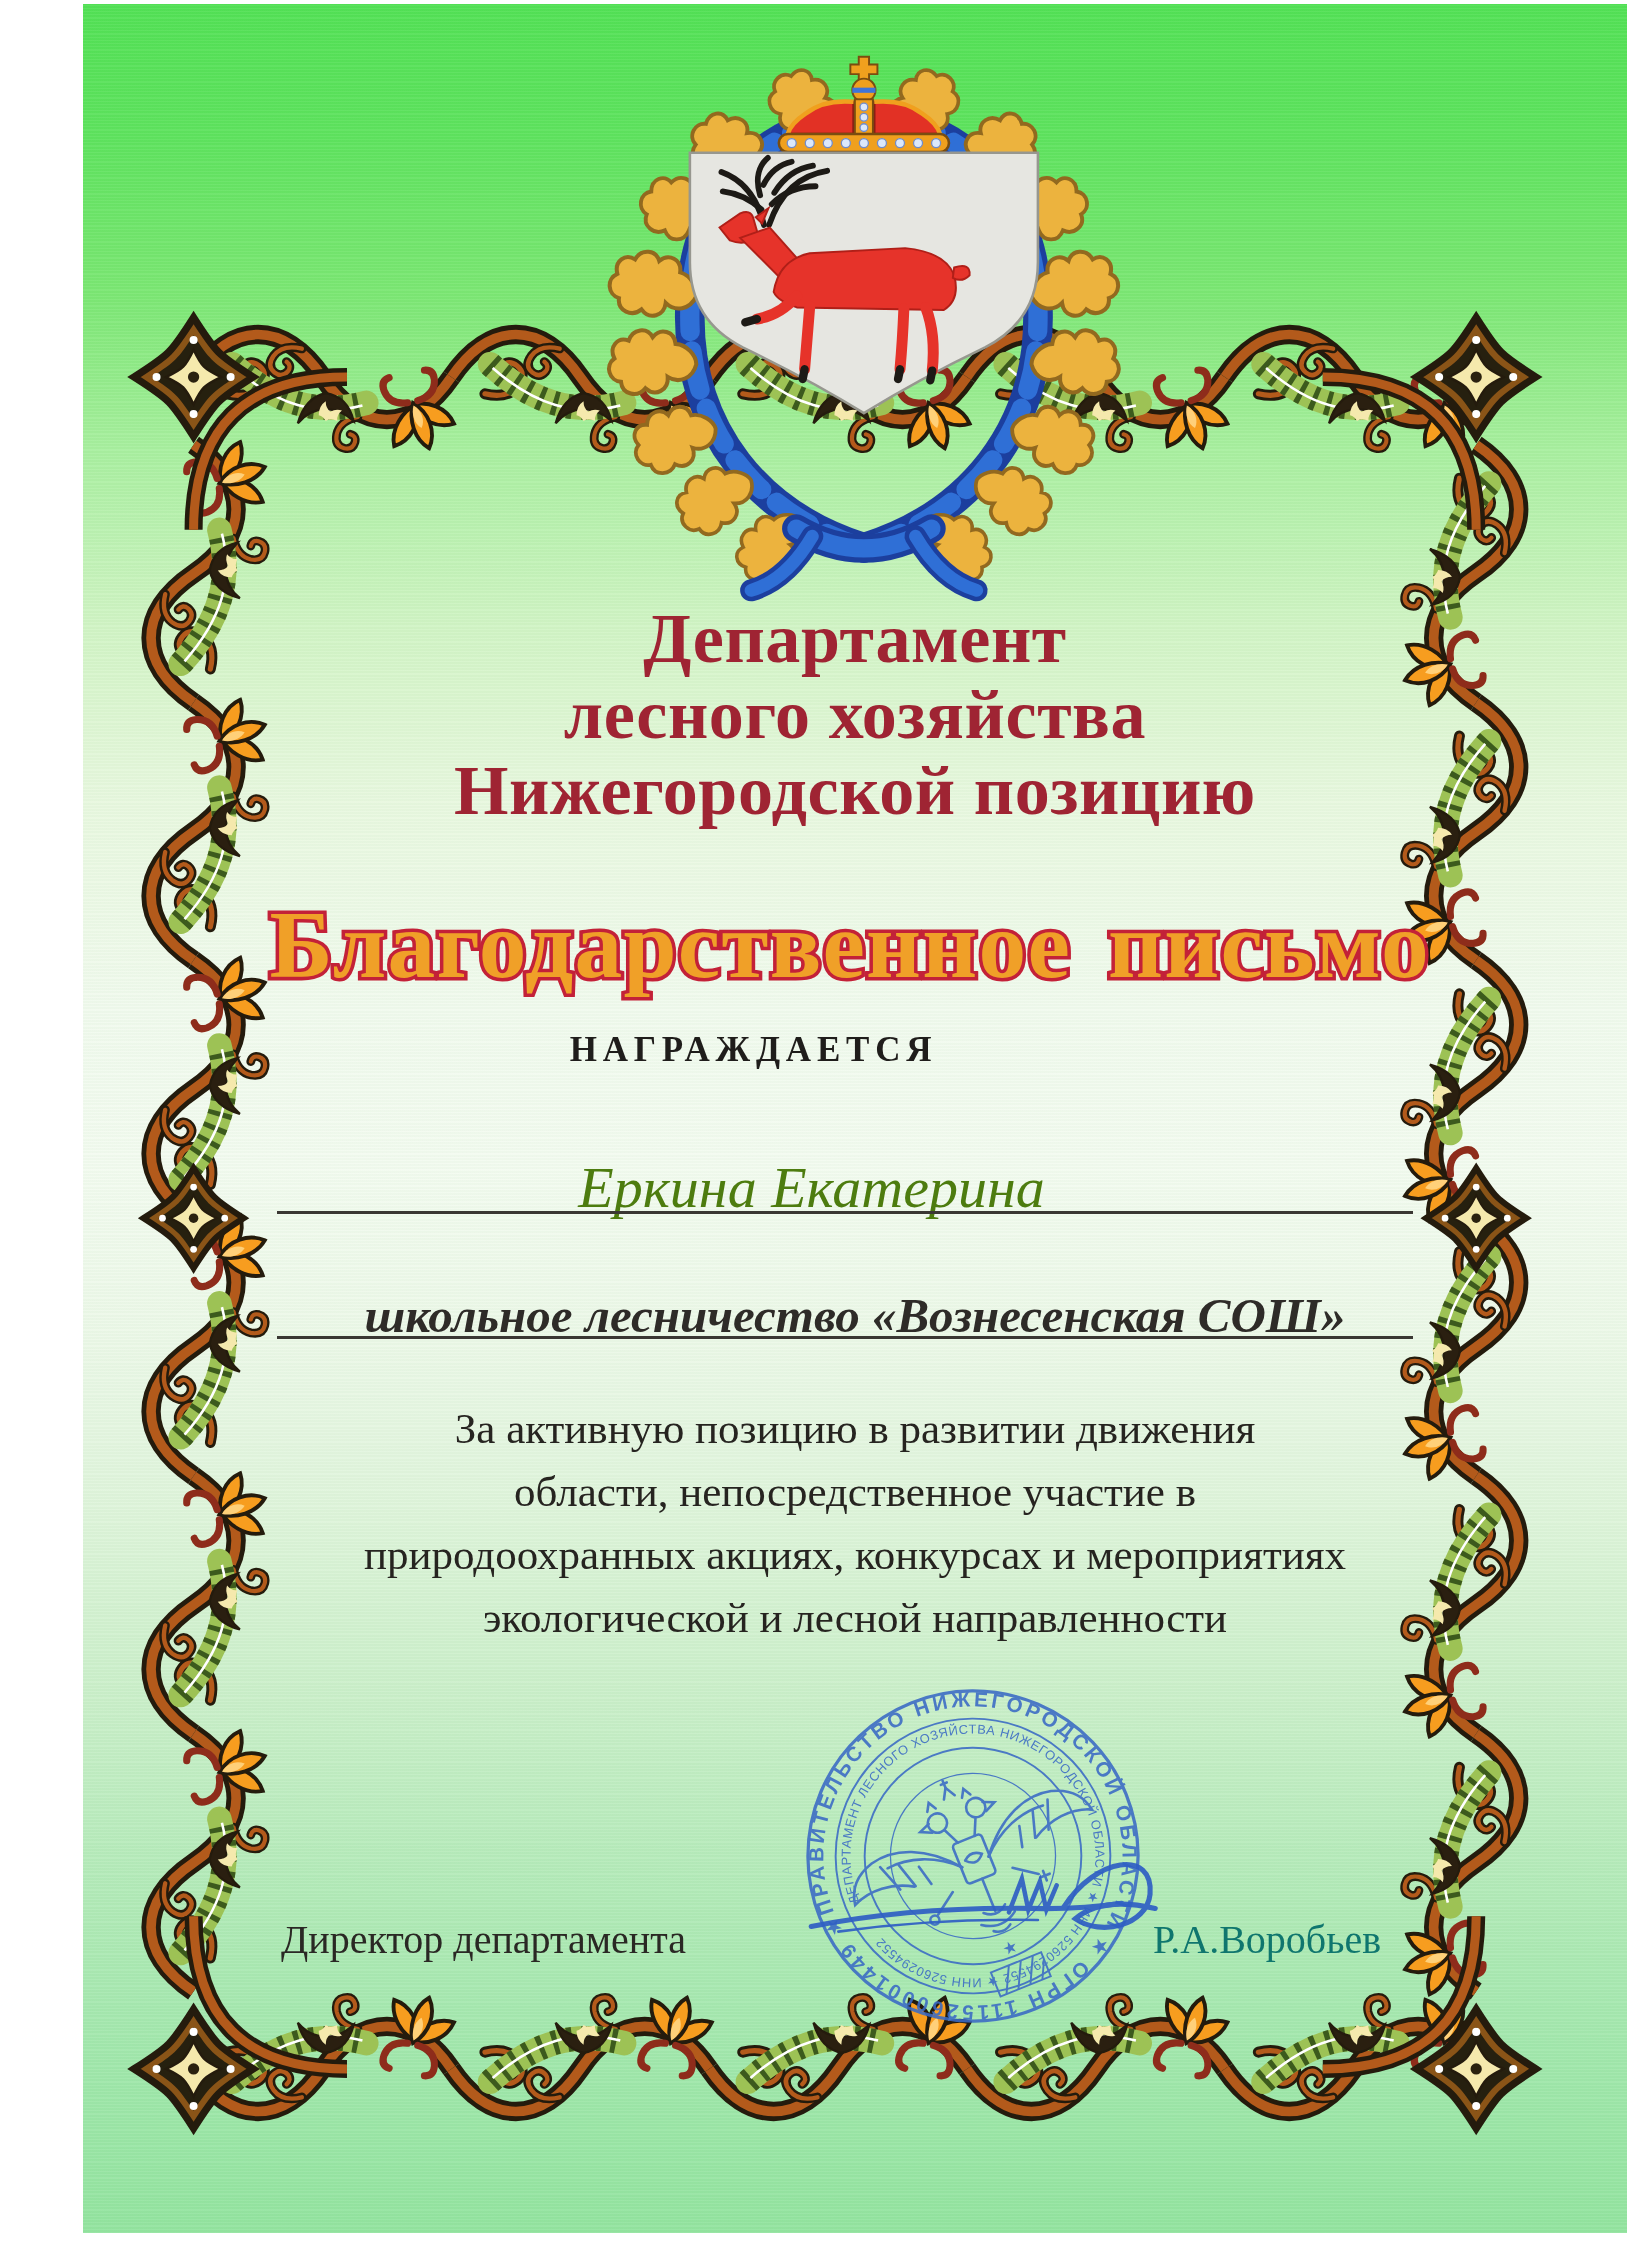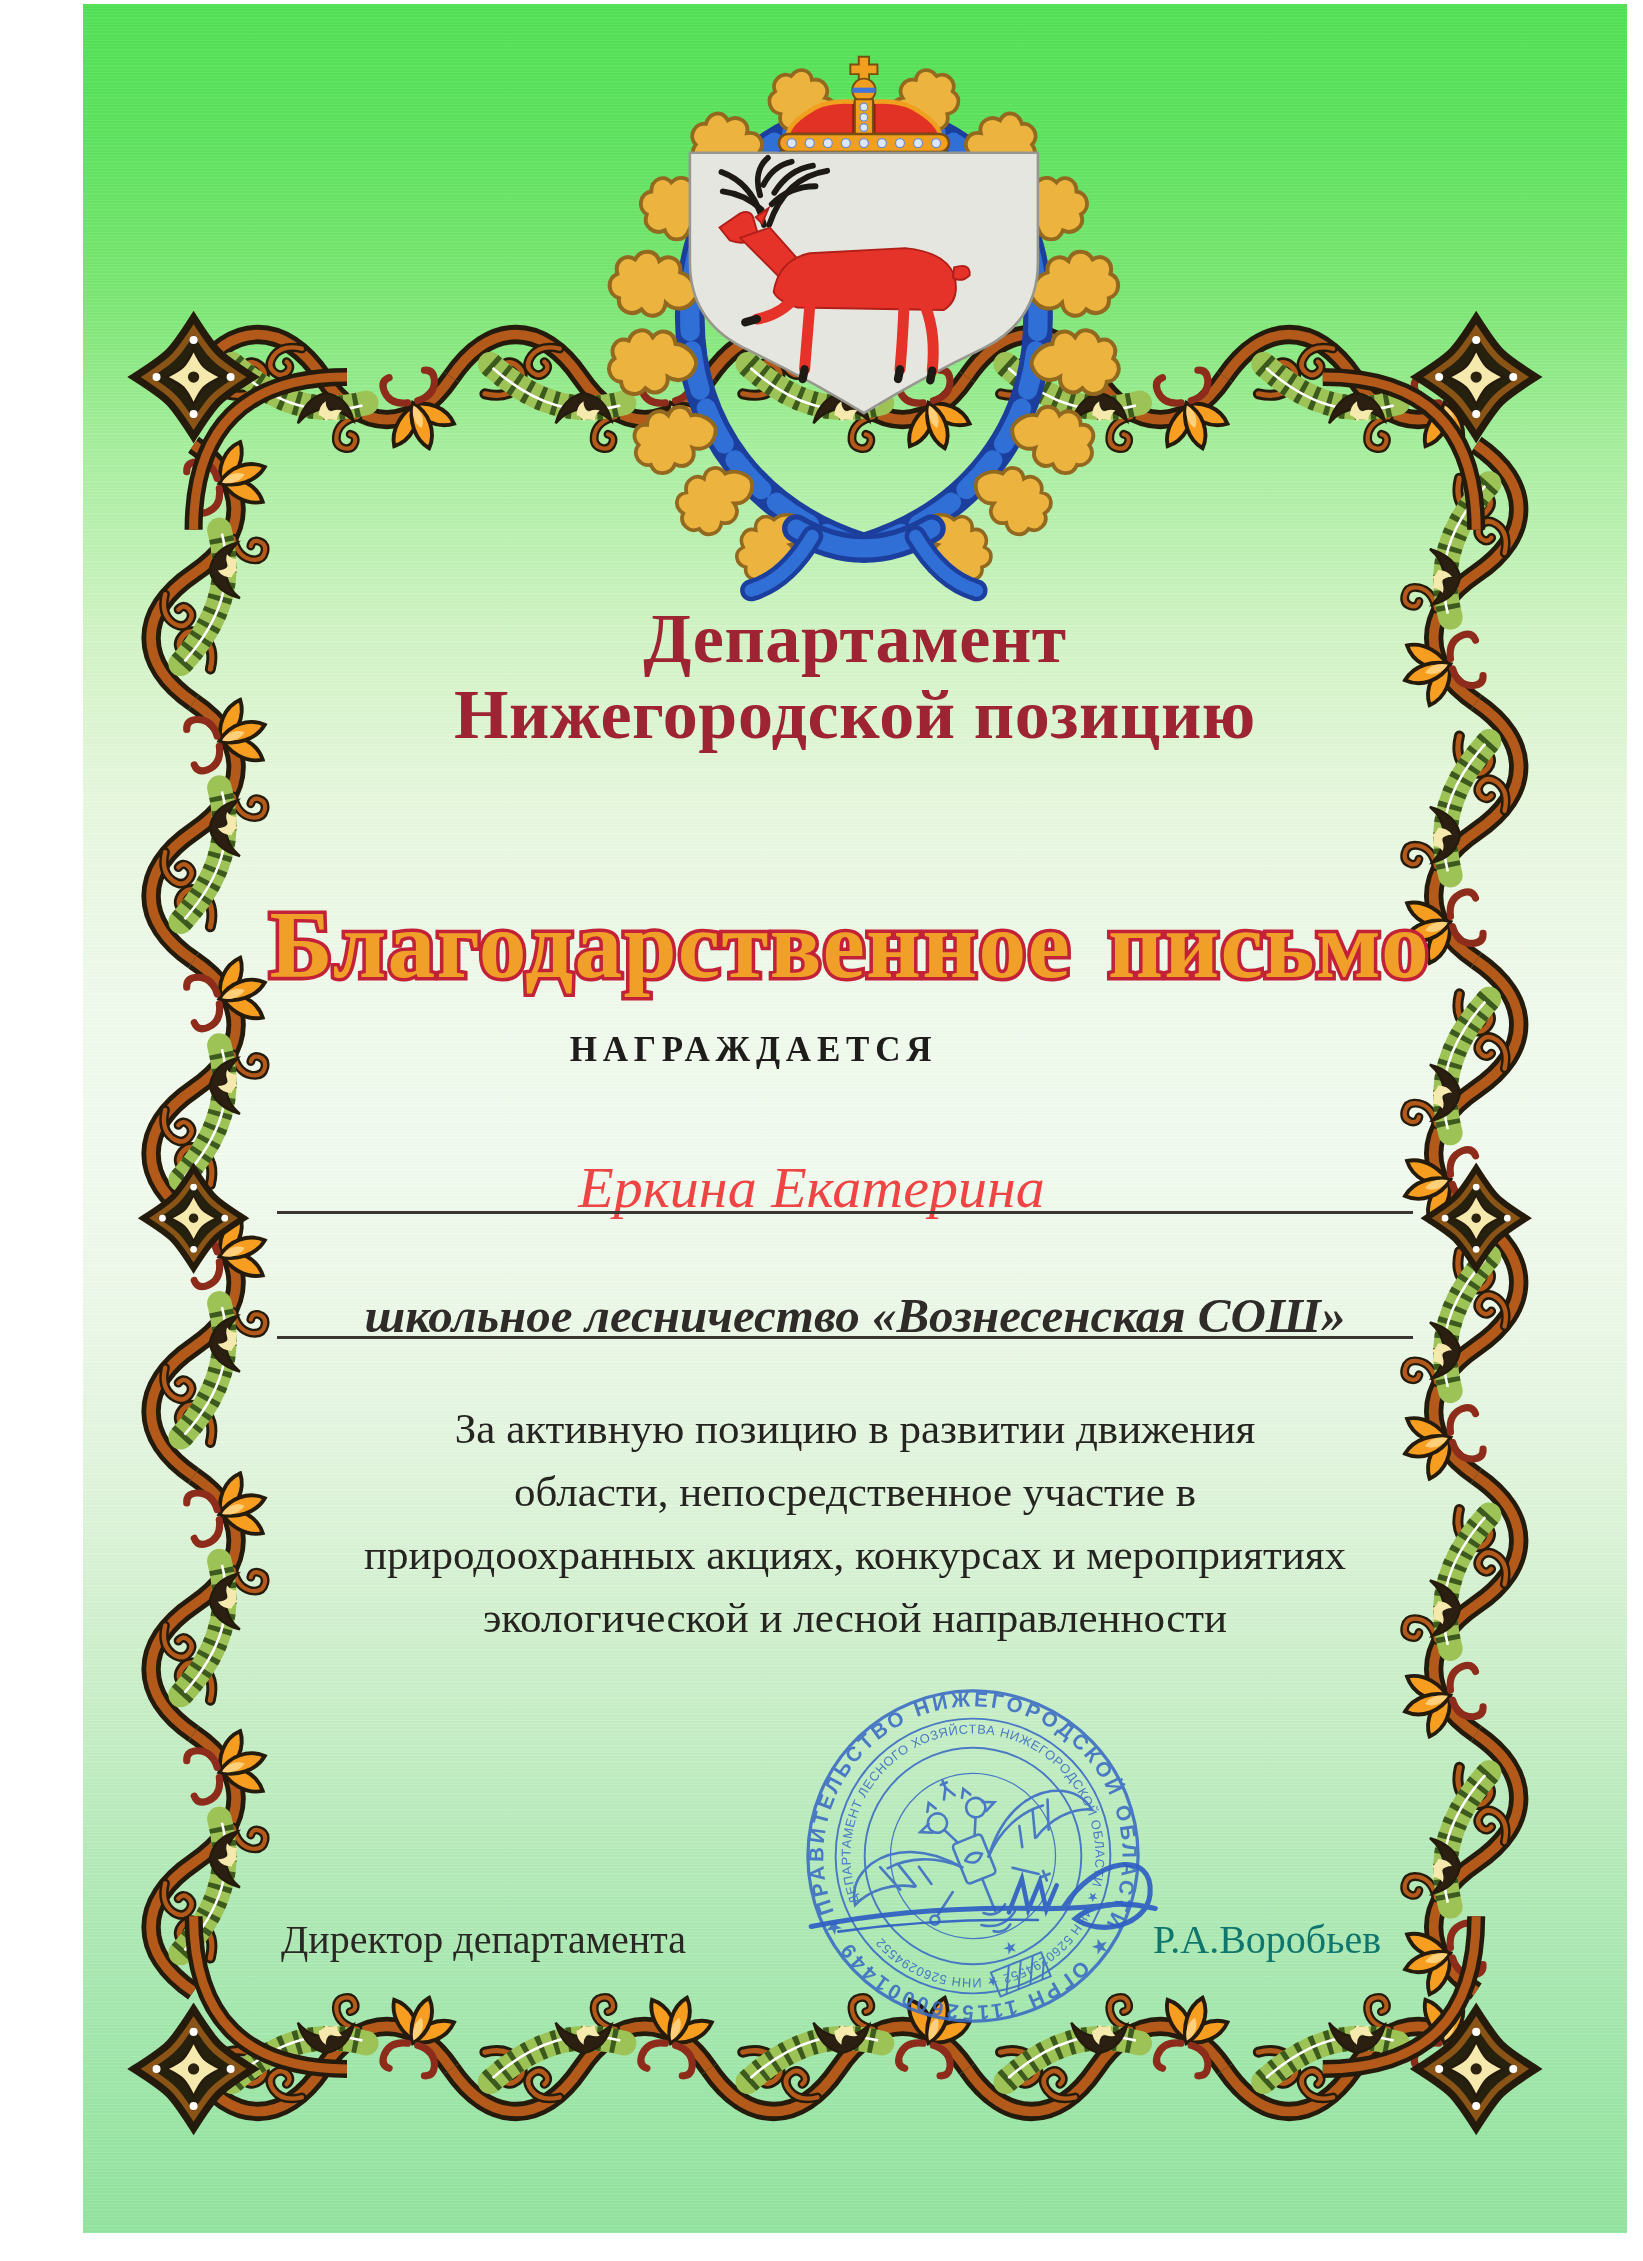--- a/index.html
+++ b/index.html
@@ -23,21 +23,21 @@
   .issuer{
     top:601px;color:#9f2433;font-weight:bold;font-size:70px;line-height:76px;
     letter-spacing:0.6px;
   }
   .award-label{
     left:83px;width:1341px;text-align:center;top:1030px;
     color:#1f1d1b;font-weight:bold;font-size:35px;letter-spacing:5.8px;
   }
   .recipient{
     left:83px;width:1457px;text-align:center;top:1154px;
-    color:#ef4444;font-style:italic;font-size:58px;
+    color:#4d7c0f;font-style:italic;font-size:58px;
   }
   .org{
     top:1287px;color:#2e2b28;font-style:italic;font-weight:bold;font-size:49px;
   }
   .rule{
     left:277px;width:1136px;height:3.2px;background:#3a3733;
   }
   .citation{
     top:1397px;color:#262420;font-size:43px;line-height:63px;
   }
@@ -247,20 +247,21 @@
           <path d="M106,338 l-3,15"></path>
           <path d="M56,336 l-3,15"></path>
         </g>
       </g>
     </g>
   </g>
 </svg>
 
 <div class="abs centered issuer">
   <div>Департамент</div>
+  <div>лесного хозяйства</div>
   <div>Нижегородской позицию</div>
 </div>
 
 <svg class="title-svg" width="1644" height="155" viewBox="0 0 2550 240">
   <text x="1318" y="168" text-anchor="middle" font-family="Liberation Serif, DejaVu Serif, serif" font-size="148" font-weight="bold" fill="#f0a028" stroke="#c32138" stroke-width="11" paint-order="stroke fill" letter-spacing="2" word-spacing="18">Благодарственное  письмо</text>
 </svg>
 
 <div class="abs award-label">НАГРАЖДАЕТСЯ</div>
 
 <div class="abs recipient">Еркина Екатерина</div>

